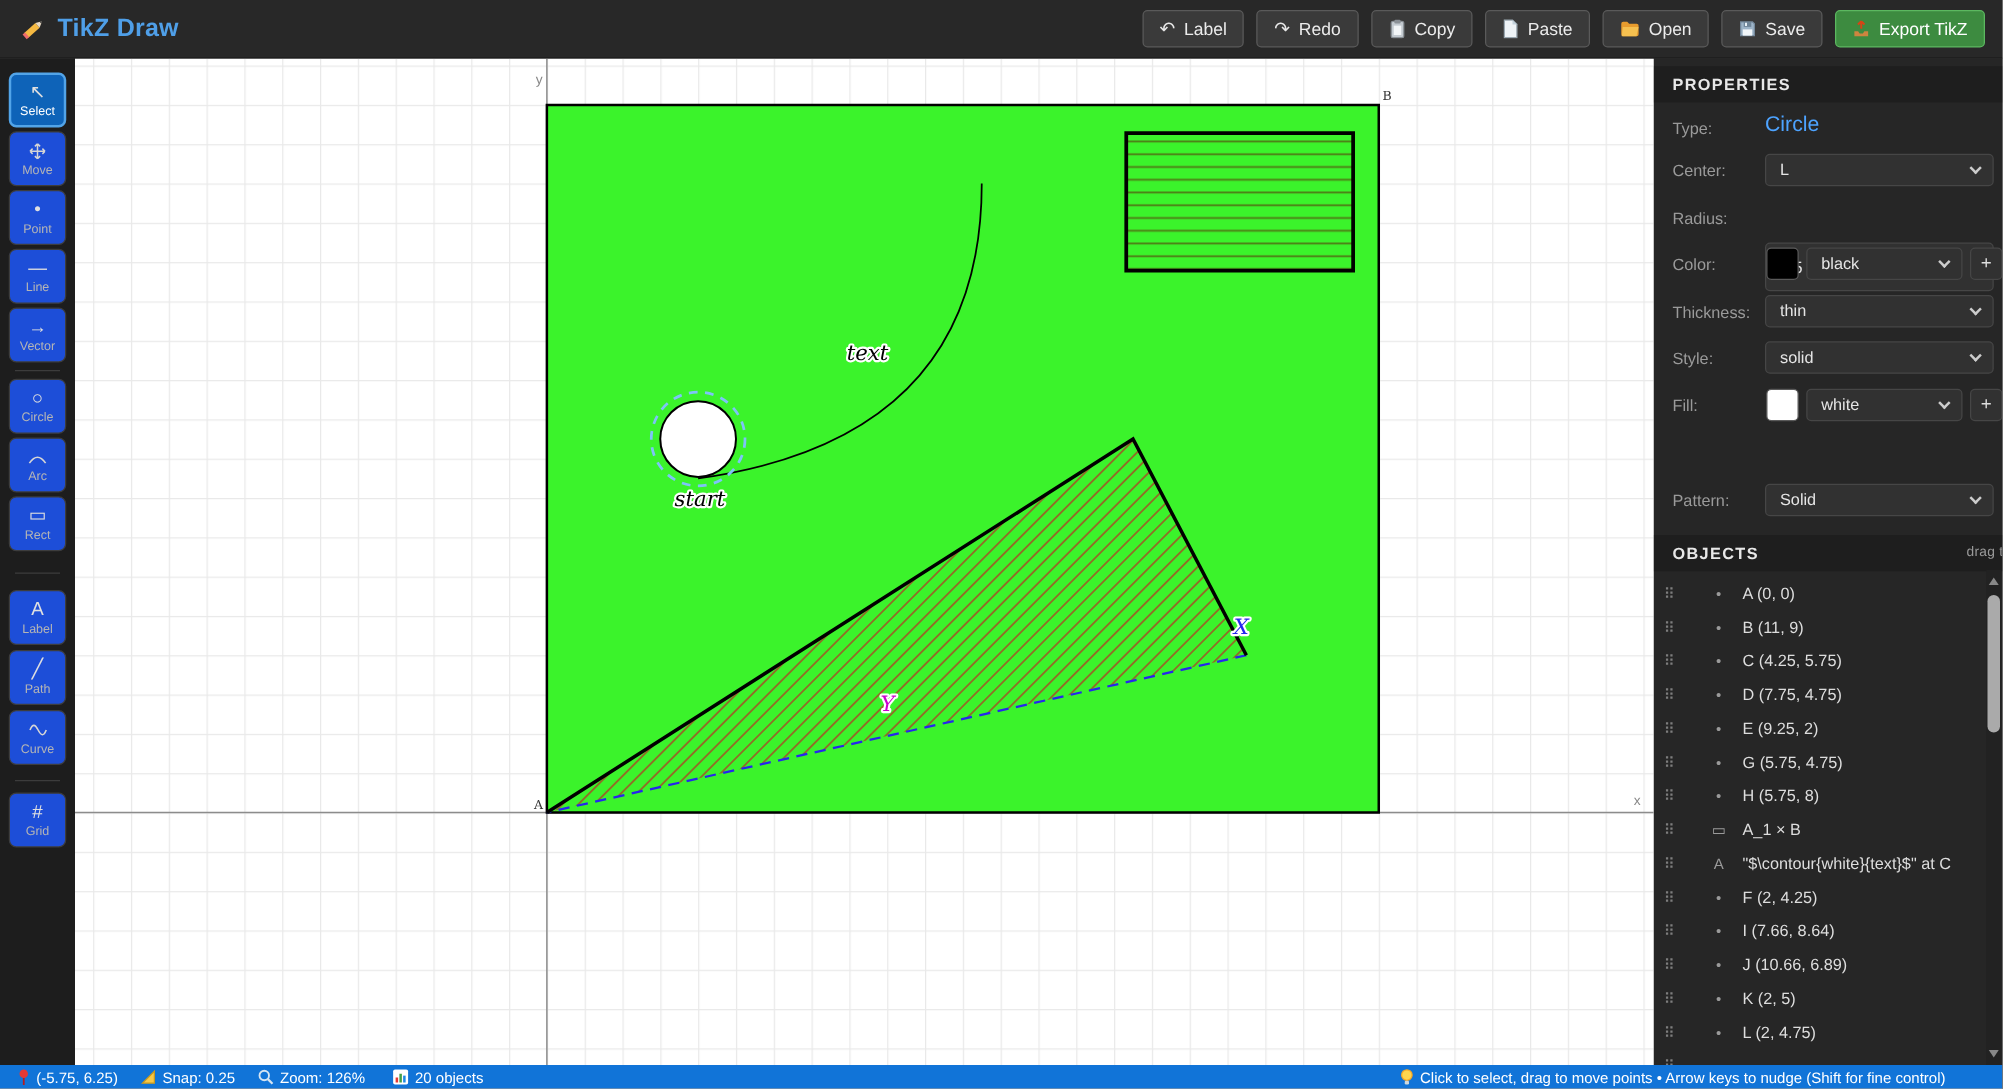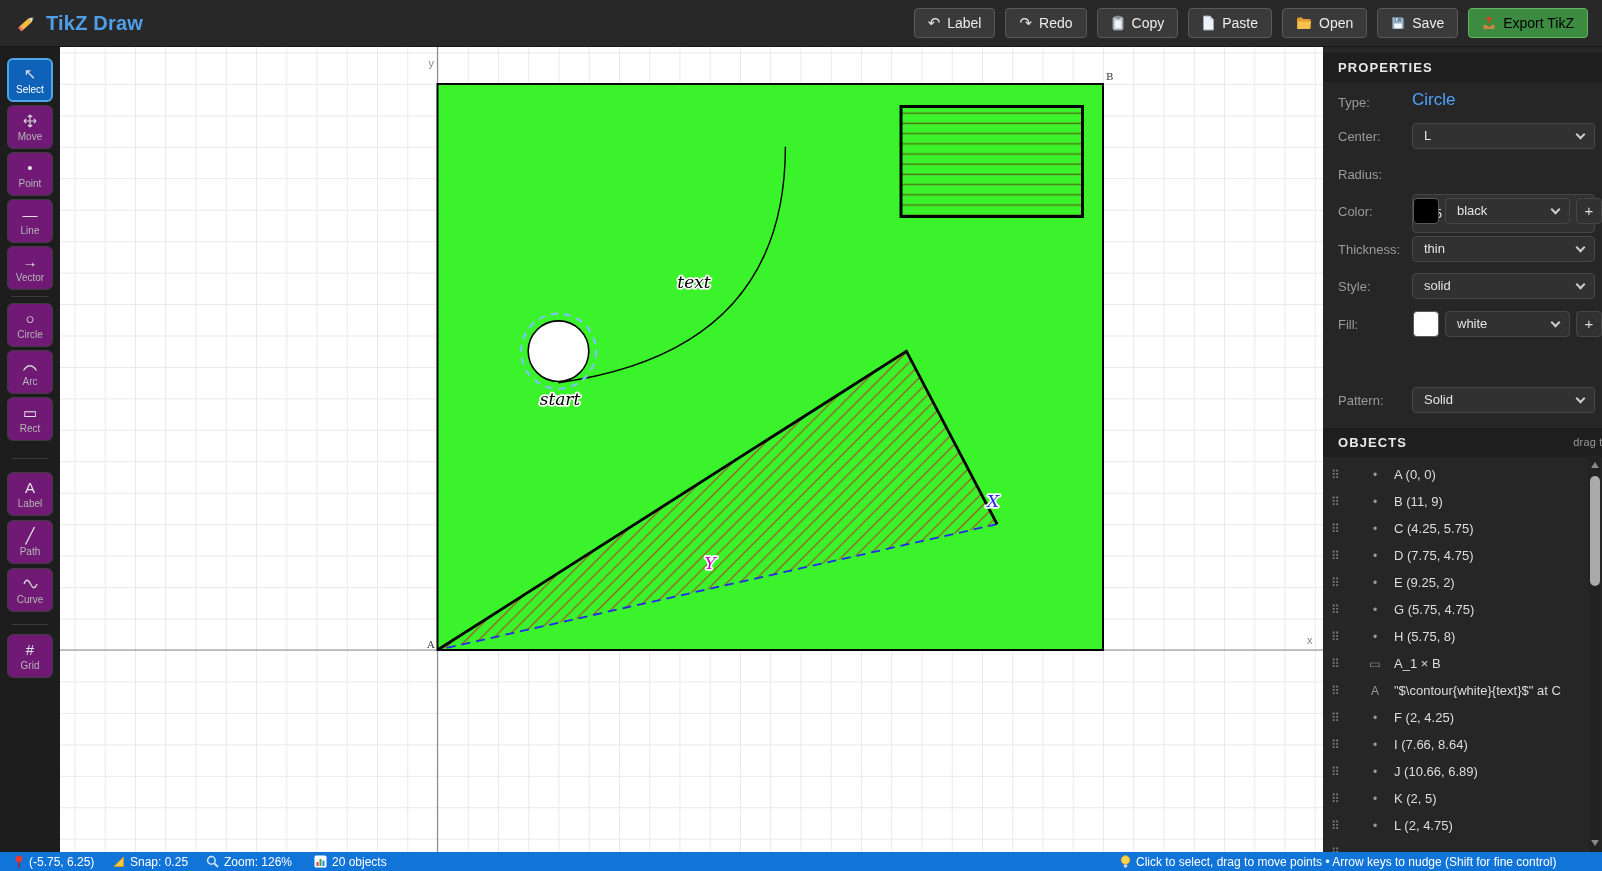--- a/index.html
+++ b/index.html
@@ -11,25 +11,25 @@
   
   .topbar { position:absolute; left:0; top:0; width:1602px; height:47px;
     background:#282828; border-bottom:1px solid #171717; display:flex; align-items:center; }
   .logo { display:flex; align-items:center; gap:8px; padding-left:16px; }
   .logo-title { color:#4f9fe8; font-size:20px; font-weight:700; letter-spacing:.2px; }
   .topbar-buttons { margin-left:auto; display:flex; gap:10px; padding-right:14px; }
   .tbtn { display:flex; align-items:center; gap:7px; height:30px; padding:0 13px;
     background:#3a3a3a; border:1px solid #5a5a5a; border-radius:4px; color:#ececec;
     font-size:14px; font-family:inherit; cursor:pointer; white-space:nowrap; }
   .tbtn .uchar { font-size:15px; color:#e8e8e8; }
-  .tbtn.export { background:#3d8b40; border-color:#5cb860; color:#000000; }
+  .tbtn.export { background:#3d8b40; border-color:#5cb860; color:#ffffff; }
   
   .toolbar { position:absolute; left:0; top:47px; width:60px; height:805px; background:#1d1d1d; }
   .tool { position:absolute; left:7px; width:46px; height:44px; border-radius:6px;
-    background:#701a75; border:1px solid #3d3d3d; color:#e0e0e0; display:flex;
+    background:#1d4ed8; border:1px solid #3d3d3d; color:#e0e0e0; display:flex;
     flex-direction:column; align-items:center; justify-content:center; gap:1px; cursor:pointer; }
   .tool .ticon { font-size:15px; line-height:16px; height:17px; display:flex; align-items:center; }
   .tool .tlabel { font-size:10px; color:#b5b5b5; }
   .tool.active { background:#0e63b8; border:2px solid #52a4e8; }
   .tool.active .tlabel { color:#fff; }
   .tdivider { position:absolute; left:12px; width:36px; height:1px; background:#3c3c3c; }
   
   .canvas { position:absolute; left:60px; top:47px; width:1263px; height:805px; background:#fff; overflow:hidden; }
   
   .panel { position:absolute; left:1323px; top:47px; width:279px; height:805px; background:#262626; overflow:hidden; }

